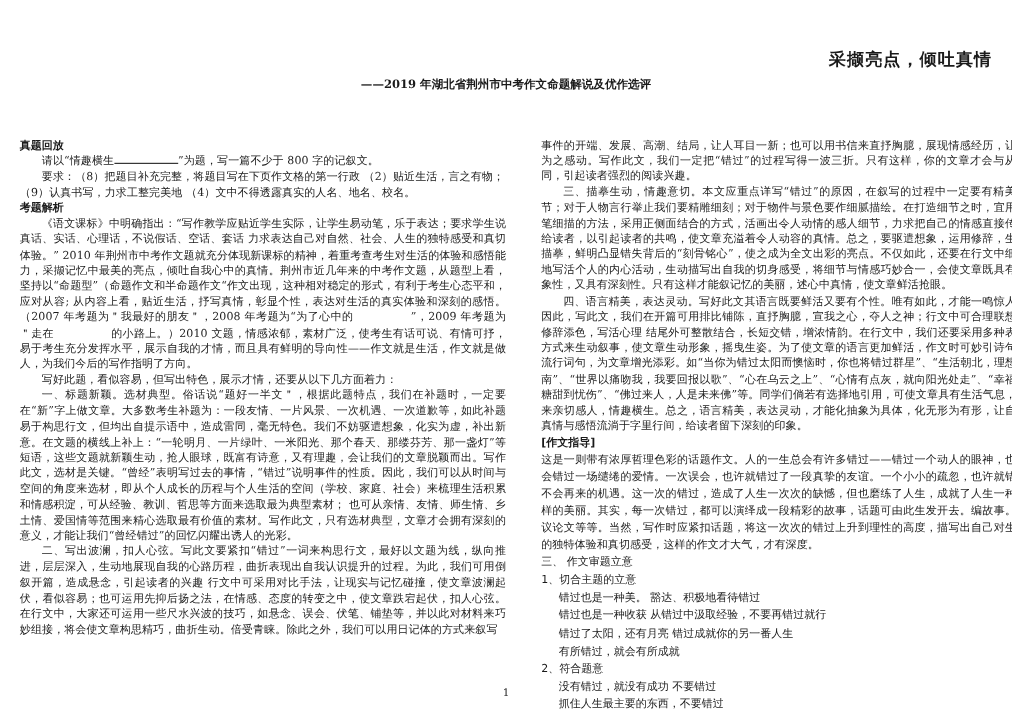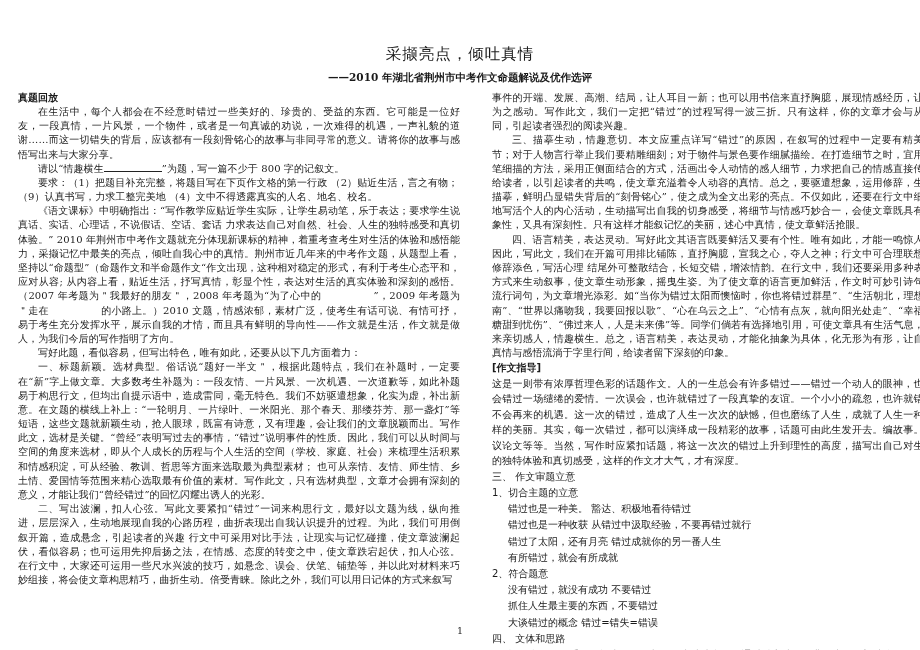--- a/index.html
+++ b/index.html
@@ -23,28 +23,29 @@
   }
   .columns {
     display: flex;
     flex-direction: row;
     align-items: flex-start;
     width: 100%;
   }
   .col {
     width: 442px;
     flex: 0 0 442px;
+    margin-top: 35px;
   }
   .col-left { padding-right: 16px; }
   .col-right { padding-left: 16px; }
 
   .doc-title {
-    text-align: center;
+    text-align: right;
     font-size: 15.5px;
-    font-weight: normal;
+    font-weight: bold;
     letter-spacing: 1px;
     margin: 0 0 7px 0;
     line-height: 1.3;
   }
   .doc-subtitle {
     text-align: center;
     font-size: 10.5px;
     font-weight: bold;
     margin: 0 0 6px 0;
     line-height: 1.3;
@@ -124,39 +125,39 @@
     font-family: "DejaVu Serif", "Liberation Serif", serif;
     color: #222;
   }
 </style>
 </head>
 <body>
 
 <div class="page">
 
   <h1 class="doc-title">采撷亮点，倾吐真情</h1>
-  <div class="doc-subtitle">——2010 年湖北省荆州市中考作文命题解说及优作选评</div>
+  <div class="doc-subtitle">——2019 年湖北省荆州市中考作文命题解说及优作选评</div>
 
   <div class="columns">
 
     <div class="col col-left">
 
       <div class="section-head">真题回放</div>
 
-      <p class="body-text indent2">在生活中，每个人都会在不经意时错过一些美好的、珍贵的、受益的东西。它可能是一位好友，一段真情，一片风景，一个物件，或者是一句真诚的劝说，一次难得的机遇，一声礼貌的道谢……而这一切错失的背后，应该都有一段刻骨铭心的故事与非同寻常的意义。请将你的故事与感悟写出来与大家分享。</p>
 
       <p class="body-text indent2"><span>请以“情趣横生</span><span class="blank-line"></span><span>”为题，写一篇不少于 800 字的记叙文。</span></p>
 
-      <p class="body-text indent2">要求：（1）把题目补充完整，将题目写在下页作文格的第一行政  （2）贴近生活，言之有物；</p>
+      <p class="body-text indent2">要求：（8）把题目补充完整，将题目写在下页作文格的第一行政  （2）贴近生活，言之有物；</p>
       <p class="body-text indent0">（9）认真书写，力求工整完美地  （4）文中不得透露真实的人名、地名、校名。</p>
 
+      <div class="section-head">考题解析</div>
 
       <p class="body-text indent2"><span>《语文课标》中明确指出：“写作教学应贴近学生实际，让学生易动笔，乐于表达；要求学生说真话、实话、心理话，不说假话、空话、套话 力求表达自己对自然、社会、人生的独特感受和真切体验。” 2010 年荆州市中考作文题就充分体现新课标的精神，着重考查考生对生活的体验和感悟能力，采撷记忆中最美的亮点，倾吐自我心中的真情。荆州市近几年来的中考作文题，从题型上看，坚持以“命题型”（命题作文和半命题作文“作文出现，这种相对稳定的形式，有利于考生心态平和，应对从容; 从内容上看，贴近生活，抒写真情，彰显个性，表达对生活的真实体验和深刻的感悟。（2007 年考题为＂我最好的朋友＂，2008 年考题为“为了心中的</span><span class="blank-line-sm"></span><span>”，2009 年考题为＂走在</span><span class="blank-line-sm"></span><span>的小路上。）2010 文题，情感浓郁，素材广泛，使考生有话可说、有情可抒，易于考生充分发挥水平，展示自我的才情，而且具有鲜明的导向性——作文就是生活，作文就是做人，为我们今后的写作指明了方向。</span></p>
 
-      <p class="body-text indent2">写好此题，看似容易，但写出特色，唯有如此，还要从以下几方面着力：</p>
+      <p class="body-text indent2">写好此题，看似容易，但写出特色，展示才情，还要从以下几方面着力：</p>
       <p class="body-text indent2">一、标题新颖。选材典型。俗话说“题好一半文＂，根据此题特点，我们在补题时，一定要在“新”字上做文章。大多数考生补题为：一段友情、一片风景、一次机遇、一次道歉等，如此补题易于构思行文，但均出自提示语中，造成雷同，毫无特色。我们不妨驱遣想象，化实为虚，补出新意。在文题的横线上补上：“一轮明月、一片绿叶、一米阳光、那个春天、那缕芬芳、那一盏灯”等短语，这些文题就新颖生动，抢人眼球，既富有诗意，又有理趣，会让我们的文章脱颖而出。写作此文，选材是关键。“曾经”表明写过去的事情，“错过”说明事件的性质。因此，我们可以从时间与空间的角度来选材，即从个人成长的历程与个人生活的空间（学校、家庭、社会）来梳理生活积累和情感积淀，可从经验、教训、哲思等方面来选取最为典型素材；  也可从亲情、友情、师生情、乡土情、爱国情等范围来精心选取最有价值的素材。写作此文，只有选材典型，文章才会拥有深刻的意义，才能让我们“曾经错过”的回忆闪耀出诱人的光彩。</p>
       <p class="body-text indent2">二、写出波澜，扣人心弦。写此文要紧扣“错过”一词来构思行文，最好以文题为线，纵向推进，层层深入，生动地展现自我的心路历程，曲折表现出自我认识提升的过程。为此，我们可用倒叙开篇，造成悬念，引起读者的兴趣 行文中可采用对比手法，让现实与记忆碰撞，使文章波澜起伏，看似容易；也可运用先抑后扬之法，在情感、态度的转变之中，使文章跌宕起伏，扣人心弦。在行文中，大家还可运用一些尺水兴波的技巧，如悬念、误会、伏笔、铺垫等，并以此对材料来巧妙组接，将会使文章构思精巧，曲折生动。倍受青睐。除此之外，我们可以用日记体的方式来叙写</p>
 
     </div>
 
     <div class="col col-right">
 
       <p class="body-text indent0">事件的开端、发展、高潮、结局，让人耳目一新；也可以用书信来直抒胸臆，展现情感经历，让人为之感动。写作此文，我们一定把“错过”的过程写得一波三折。只有这样，你的文章才会与从不同，引起读者强烈的阅读兴趣。</p>
       <p class="body-text indent2">三、描摹生动，情趣意切。本文应重点详写“错过”的原因，在叙写的过程中一定要有精美细节；对于人物言行举止我们要精雕细刻；对于物件与景色要作细腻描绘。在打造细节之时，宜用工笔细描的方法，采用正侧面结合的方式，活画出令人动情的感人细节，力求把自己的情感直接传导给读者，以引起读者的共鸣，使文章充溢着令人动容的真情。总之，要驱遣想象，运用修辞，生动描摹，鲜明凸显错失背后的“刻骨铭心”，使之成为全文出彩的亮点。不仅如此，还要在行文中细致地写活个人的内心活动，生动描写出自我的切身感受，将细节与情感巧妙合一，会使文章既具有形象性，又具有深刻性。只有这样才能叙记忆的美丽，述心中真情，使文章鲜活抢眼。</p>
       <p class="body-text indent2">四、语言精美，表达灵动。写好此文其语言既要鲜活又要有个性。唯有如此，才能一鸣惊人！因此，写此文，我们在开篇可用排比铺陈，直抒胸臆，宣我之心，夺人之神；行文中可合理联想，修辞添色，写活心理 结尾外可整散结合，长短交错，增浓情韵。在行文中，我们还要采用多种表达方式来生动叙事，使文章生动形象，摇曳生姿。为了使文章的语言更加鲜活，作文时可妙引诗句、流行词句，为文章增光添彩。如“当你为错过太阳而懊恼时，你也将错过群星”、“生活朝北，理想朝南”、“世界以痛吻我，我要回报以歌”、“心在乌云之上”、“心情有点灰，就向阳光处走”、“幸福如糖甜到忧伤”、“佛过来人，人是未来佛”等。同学们倘若有选择地引用，可使文章具有生活气息，读来亲切感人，情趣横生。总之，语言精美，表达灵动，才能化抽象为具体，化无形为有形，让自我真情与感悟流淌于字里行间，给读者留下深刻的印象。</p>

